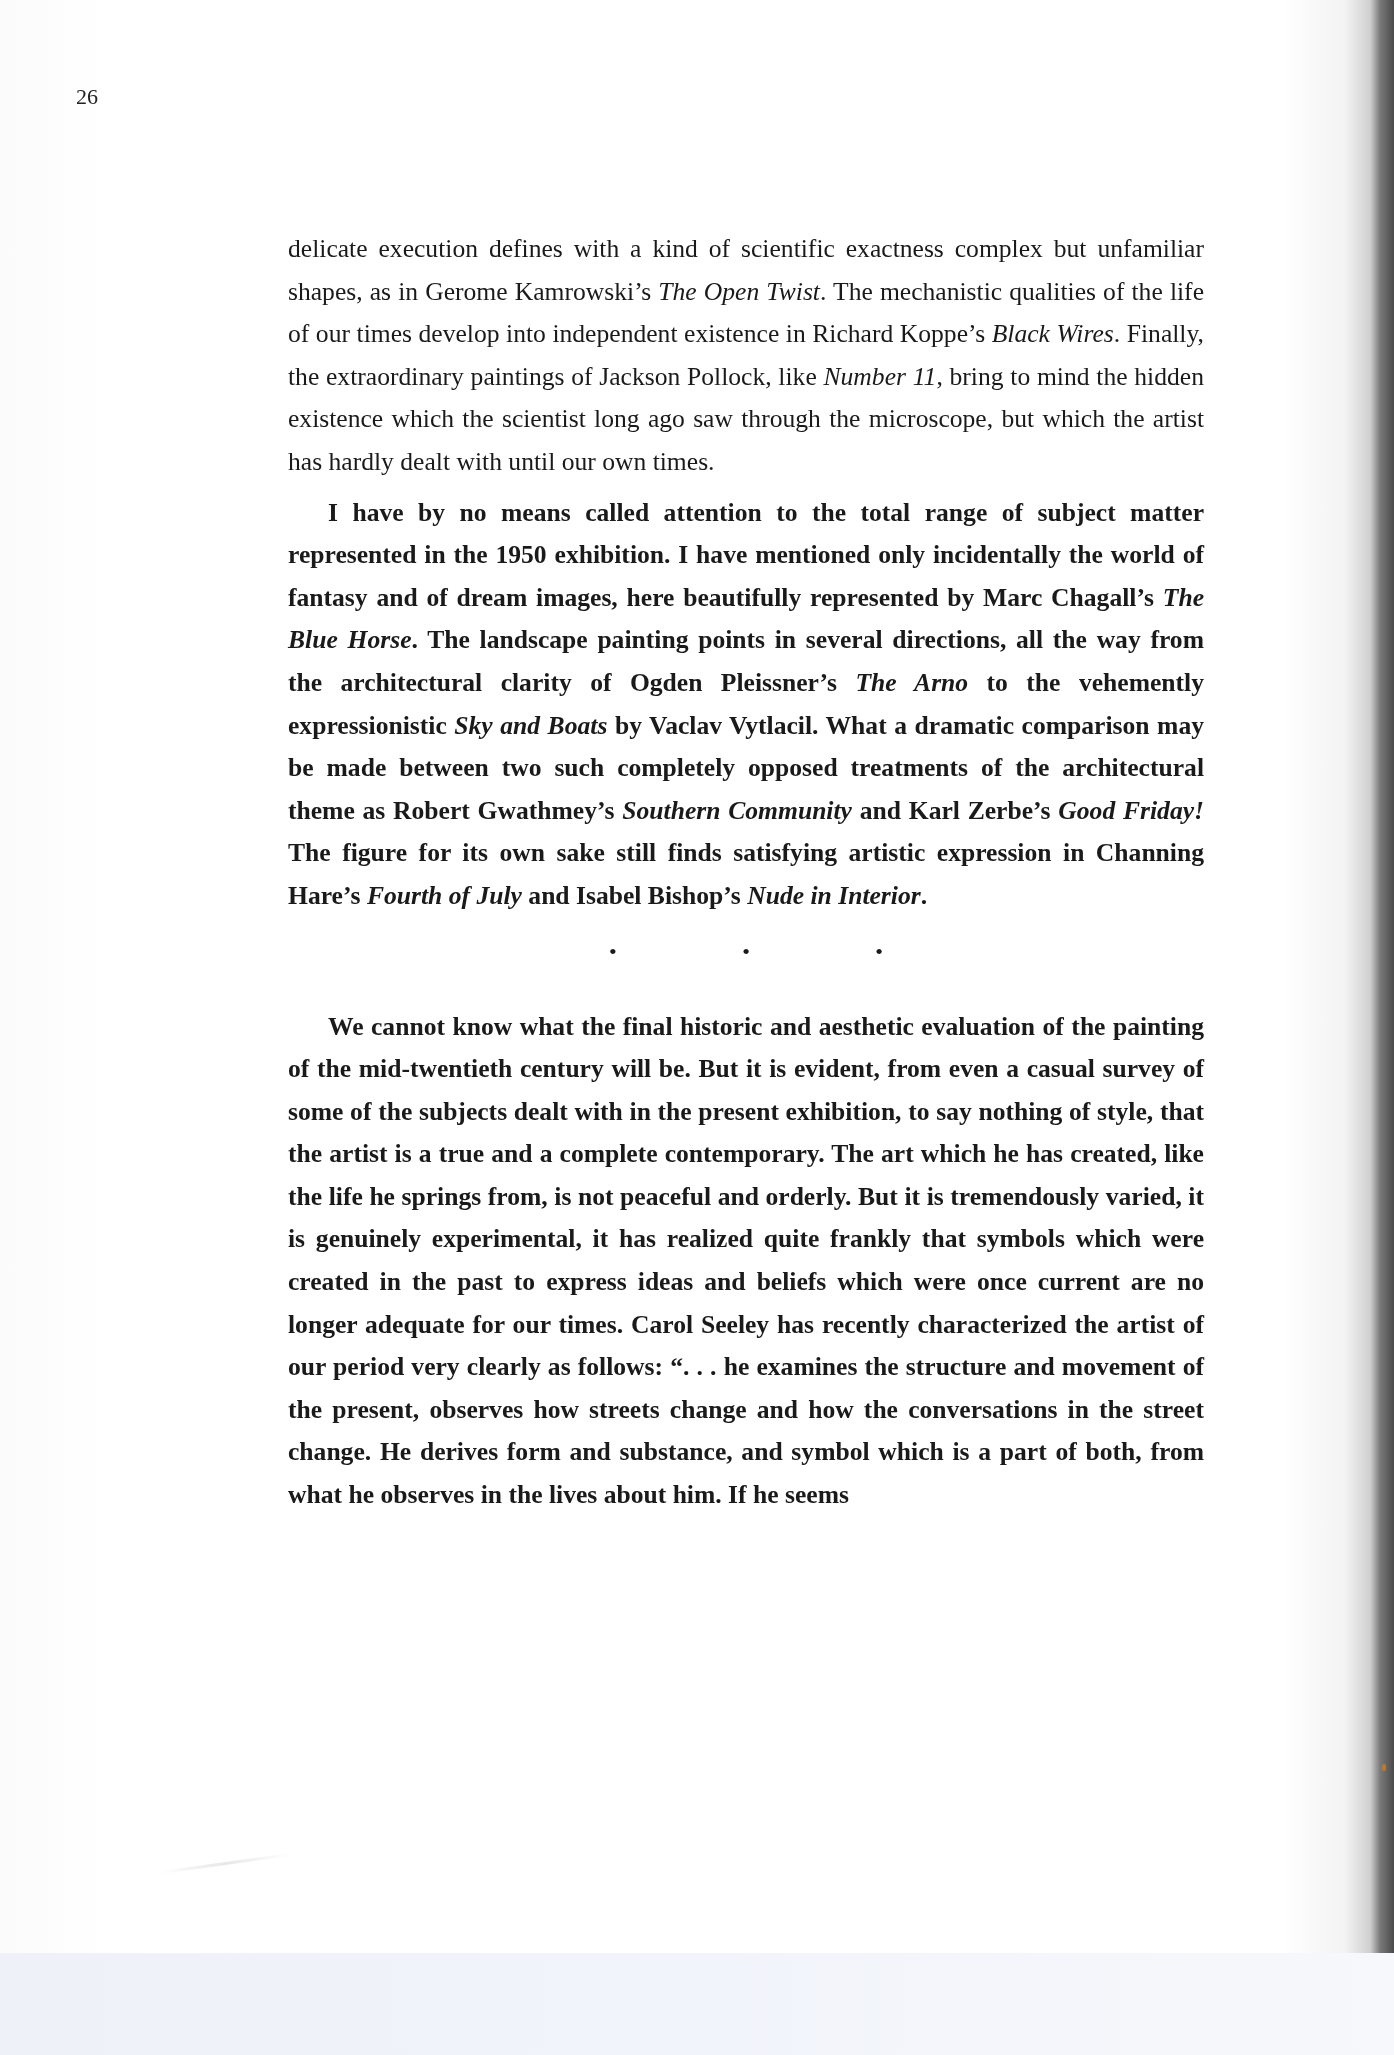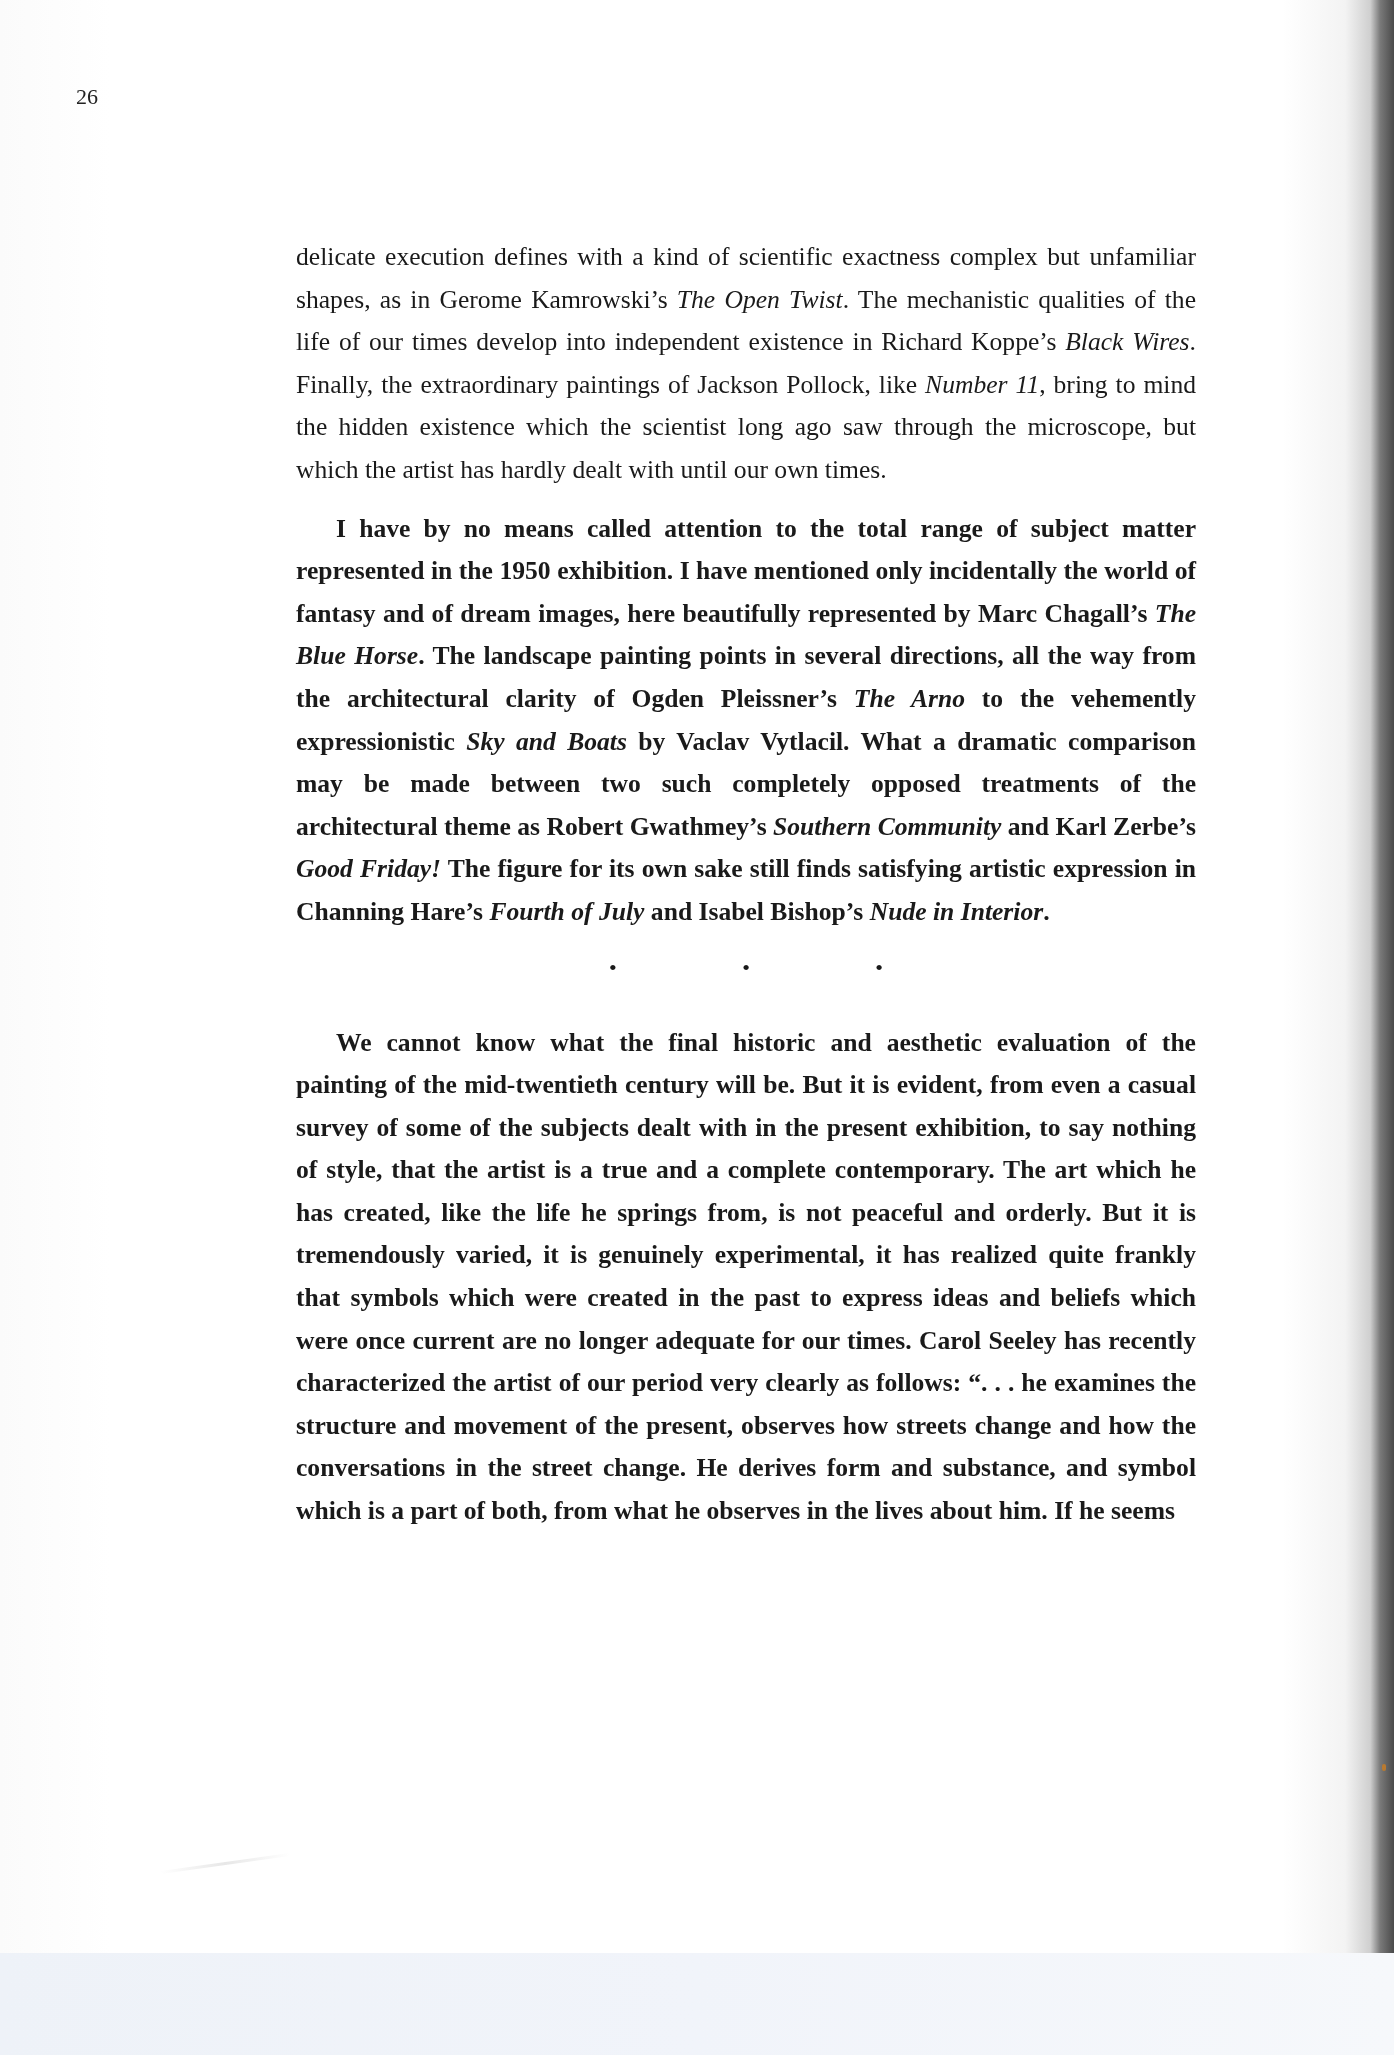--- a/index.html
+++ b/index.html
@@ -18,21 +18,21 @@
     background: linear-gradient(to right, #eef2f8, #f1f4fa 50%, #f6f8fb);
   }
   .page-number {
     position: absolute; left: 76px; top: 84px; font-size: 22px; color: #222;
   }
   .text-block {
     position: absolute; left: 280px; top: 220px; width: 932px;
     font-size: 25.6px; line-height: 42.6px; text-align: justify;
     hyphens: manual;
   }
-  .text-block p { margin: 16px; }
+  .text-block p { margin: 8px; }
   .indent { text-indent: 40px; font-weight: bold; }
   .para-gap { margin-top: 4px !important; }
   .ornament {
     text-align: center; letter-spacing: 60px; padding-left: 60px;
     font-size: 22px; line-height: 20px; margin: 24px 0 44px 0 !important;
   }
   i { font-style: italic; }
   .speck { position: absolute; width: 4px; height: 7px; background: #b97a30; border-radius: 2px; left: 1382px; top: 1764px; }
   .smudge { position: absolute; left: 160px; top: 1862px; width: 130px; height: 3px; background: linear-gradient(to right, transparent, #e7e7e7, transparent); transform: rotate(-8deg); }
 </style>

